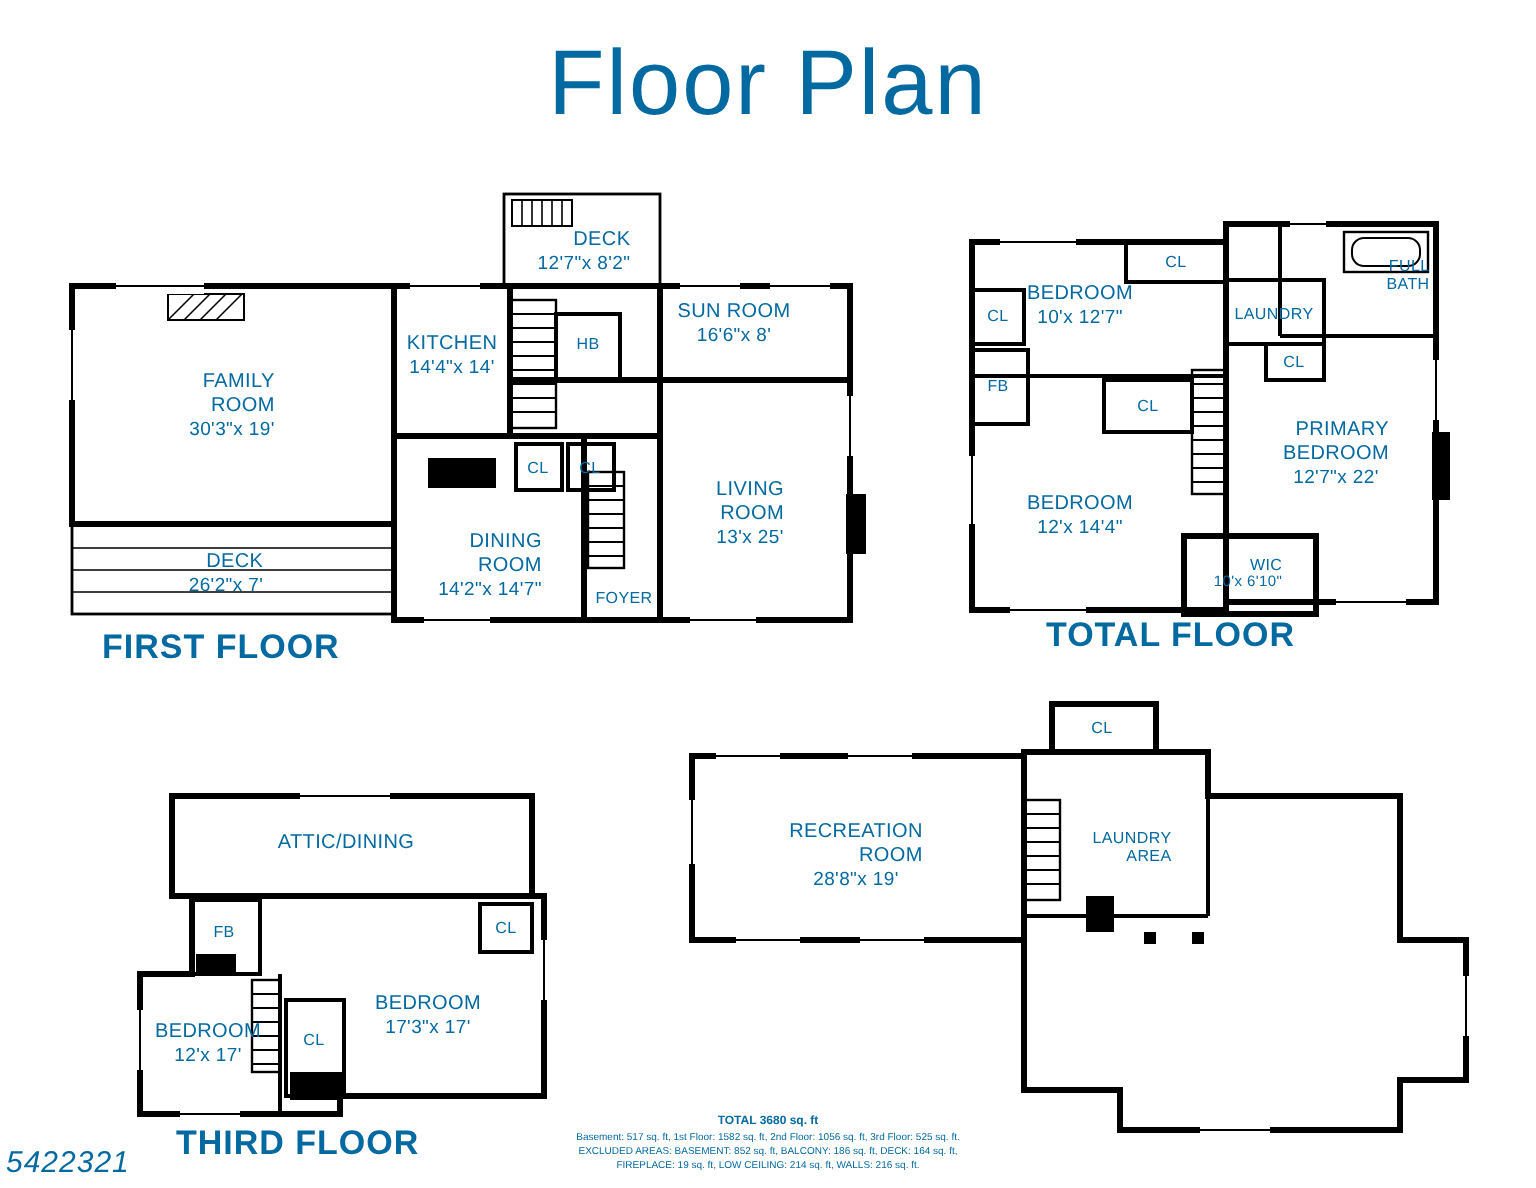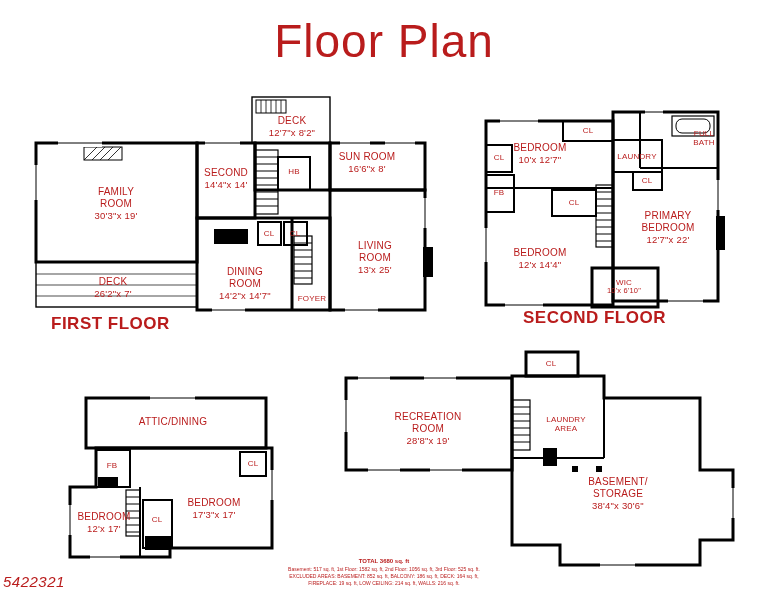--- a/index.html
+++ b/index.html
@@ -1,23 +1,23 @@
 <!DOCTYPE html>
 <html><head>
 <meta charset="utf-8">
 <style>
   html,body{margin:0;padding:0;background:#fff;}
   .stage{position:relative;width:768px;height:594px;background:#fff;overflow:hidden;
-         font-family:"Liberation Sans", sans-serif;color:#b91c1c;}
+         font-family:"Liberation Sans", sans-serif;color:#0369a1;}
   .plan-svg{position:absolute;left:0;top:0;}
   .title{position:absolute;left:50%;top:14px;transform:translateX(-50%);
          font-size:46px;font-weight:400;letter-spacing:1px;margin:0;white-space:nowrap;}
   .floor-name{position:absolute;font-weight:bold;font-size:17px;letter-spacing:.5px;white-space:nowrap;margin-left:18px;}
   .room{position:absolute;transform:translate(-50%,-50%);text-align:center;line-height:1.18;}
-  .room .nm{font-size:10px;white-space:pre-line;letter-spacing:.2px;}
+  .room .nm{font-size:10px;white-space:pre-line;letter-spacing:.2px;text-align:right;}
   .room .dm{font-size:9.5px;letter-spacing:.2px;}
   .room.small .nm{font-size:8px;}
   .room.small .dm{font-size:7.5px;}
   .footer{position:absolute;left:50%;top:557px;transform:translateX(-50%);
           text-align:center;font-size:5px;line-height:1.45;width:320px;}
   .footer .f-total{font-weight:bold;font-size:6px;}
   .photo-id{position:absolute;left:3px;top:573px;font-size:15px;letter-spacing:.5px;font-style:italic;}
 </style>
 </head>
 <body>
@@ -190,21 +190,21 @@
   </svg>
 
   <h1 class="title">Floor Plan</h1>
 
   <div class="room" style="left:116px;top:203px">
     <div class="nm">FAMILY
 ROOM</div>
     <div class="dm">30'3"x 19'</div>
   </div>
   <div class="room" style="left:226px;top:178px">
-    <div class="nm">SECOND</div>
+    <div class="nm">KITCHEN</div>
     <div class="dm">14'4"x 14'</div>
   </div>
   <div class="room small" style="left:294px;top:172px">
     <div class="nm">HB</div>
   </div>
   <div class="room" style="left:292px;top:126px">
     <div class="nm">DECK</div>
     <div class="dm">12'7"x 8'2"</div>
   </div>
   <div class="room" style="left:367px;top:162px">
@@ -268,21 +268,21 @@
   </div>
   <div class="room" style="left:668px;top:227px">
     <div class="nm">PRIMARY
 BEDROOM</div>
     <div class="dm">12'7"x 22'</div>
   </div>
   <div class="room small" style="left:624px;top:287px">
     <div class="nm">WIC</div>
     <div class="dm">10'x 6'10"</div>
   </div>
-  <div class="floor-name" style="left:505px;top:308px">SECOND FLOOR</div>
+  <div class="floor-name" style="left:505px;top:308px">TOTAL FLOOR</div>
 
   <div class="room" style="left:173px;top:422px">
     <div class="nm">ATTIC/DINING</div>
   </div>
   <div class="room small" style="left:112px;top:466px">
     <div class="nm">FB</div>
   </div>
   <div class="room small" style="left:253px;top:464px">
     <div class="nm">CL</div>
   </div>
@@ -290,37 +290,33 @@
     <div class="nm">BEDROOM</div>
     <div class="dm">17'3"x 17'</div>
   </div>
   <div class="room" style="left:104px;top:522px">
     <div class="nm">BEDROOM</div>
     <div class="dm">12'x 17'</div>
   </div>
   <div class="room small" style="left:157px;top:520px">
     <div class="nm">CL</div>
   </div>
+  <div class="floor-name" style="left:70px;top:562px">THIRD FLOOR</div>
 
   <div class="room small" style="left:551px;top:364px">
     <div class="nm">CL</div>
   </div>
   <div class="room" style="left:428px;top:428px">
     <div class="nm">RECREATION
 ROOM</div>
     <div class="dm">28'8"x 19'</div>
   </div>
   <div class="room small" style="left:566px;top:424px">
     <div class="nm">LAUNDRY
 AREA</div>
-  </div>
-  <div class="room" style="left:618px;top:493px">
-    <div class="nm">BASEMENT/
-STORAGE</div>
-    <div class="dm">38'4"x 30'6"</div>
   </div>
 
   <div class="footer">
     <div class="f-total">TOTAL 3680 sq. ft</div>
     <div class="f-line">Basement: 517 sq. ft, 1st Floor: 1582 sq. ft, 2nd Floor: 1056 sq. ft, 3rd Floor: 525 sq. ft.</div>
     <div class="f-line">EXCLUDED AREAS: BASEMENT: 852 sq. ft, BALCONY: 186 sq. ft, DECK: 164 sq. ft,</div>
     <div class="f-line">FIREPLACE: 19 sq. ft, LOW CEILING: 214 sq. ft, WALLS: 216 sq. ft.</div>
   </div>
 
   <div class="photo-id">5422321</div>

